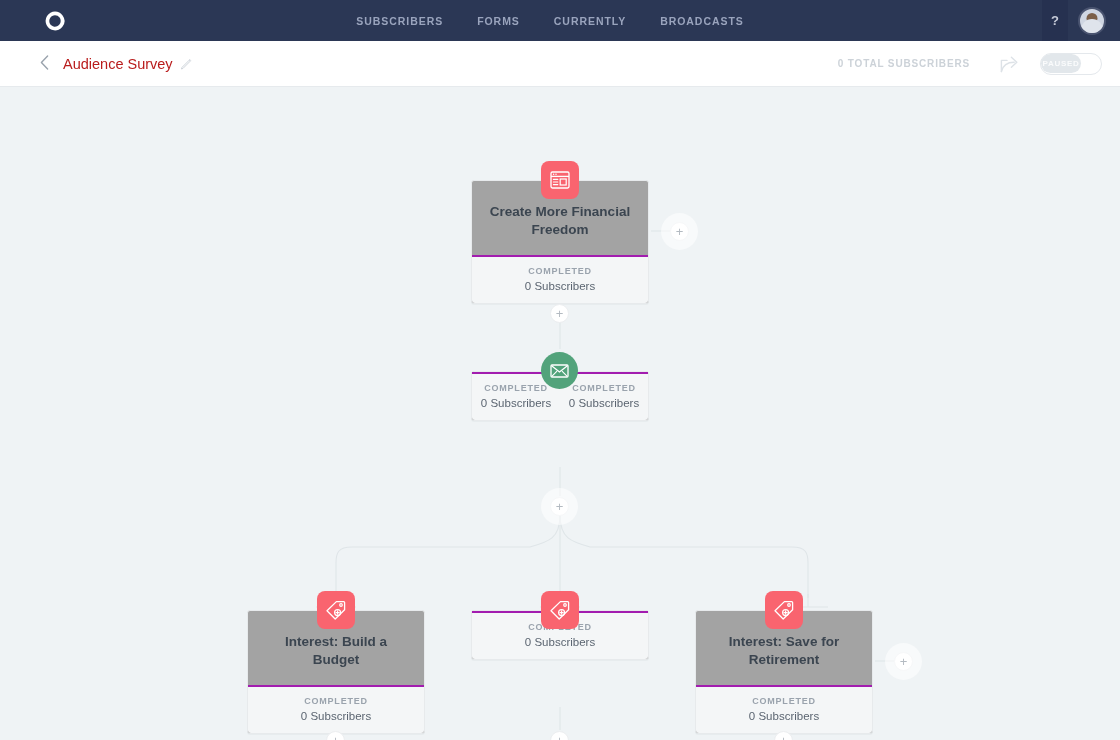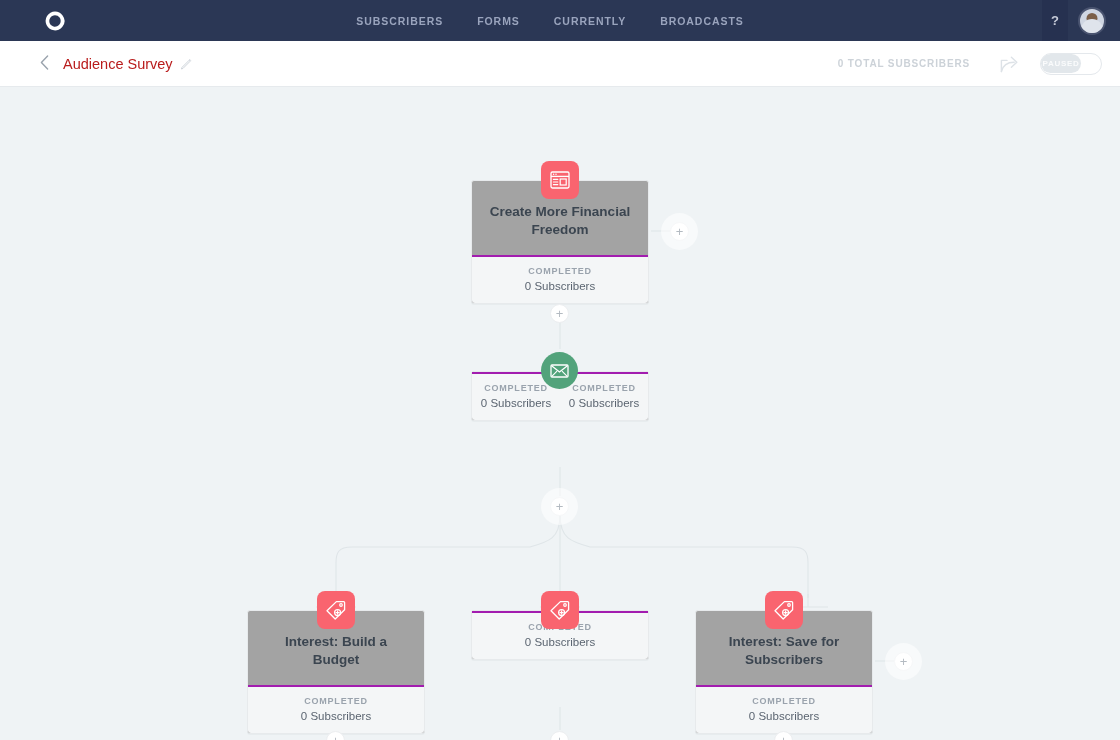--- a/index.html
+++ b/index.html
@@ -330,21 +330,21 @@
 
   <div class="badge pink" style="left:765px; top:504px;">
     <svg width="20" height="20" viewBox="0 0 20 20">
       <path d="M10.4 1.6h7.3a.9.9 0 0 1 .9.9v7.3L9.2 19 1 10.8z" fill="none" stroke="#ffffff" stroke-width="1.3" stroke-linejoin="round"></path>
       <circle cx="15" cy="5" r="1.3" fill="none" stroke="#ffffff" stroke-width="1.2"></circle>
       <circle cx="11.6" cy="12.6" r="3" fill="none" stroke="#ffffff" stroke-width="1.2"></circle>
       <path d="M11.6 10.9v3.4M9.9 12.6h3.4" stroke="#ffffff" stroke-width="1.1" stroke-linecap="round"></path>
     </svg>
   </div>
   <div class="card" style="left:695px; top:523px;">
-    <div class="card-title">Interest: Save for Subscribers</div>
+    <div class="card-title">Interest: Save for Retirement</div>
     <div class="card-foot">
       <div class="stat">
         <div class="stat-label">COMPLETED</div>
         <div class="stat-value">0 Subscribers</div>
       </div>
     </div>
   </div>
   <div class="plus halo" style="left:894px; top:565px;">
     <span>+</span>
   </div>

